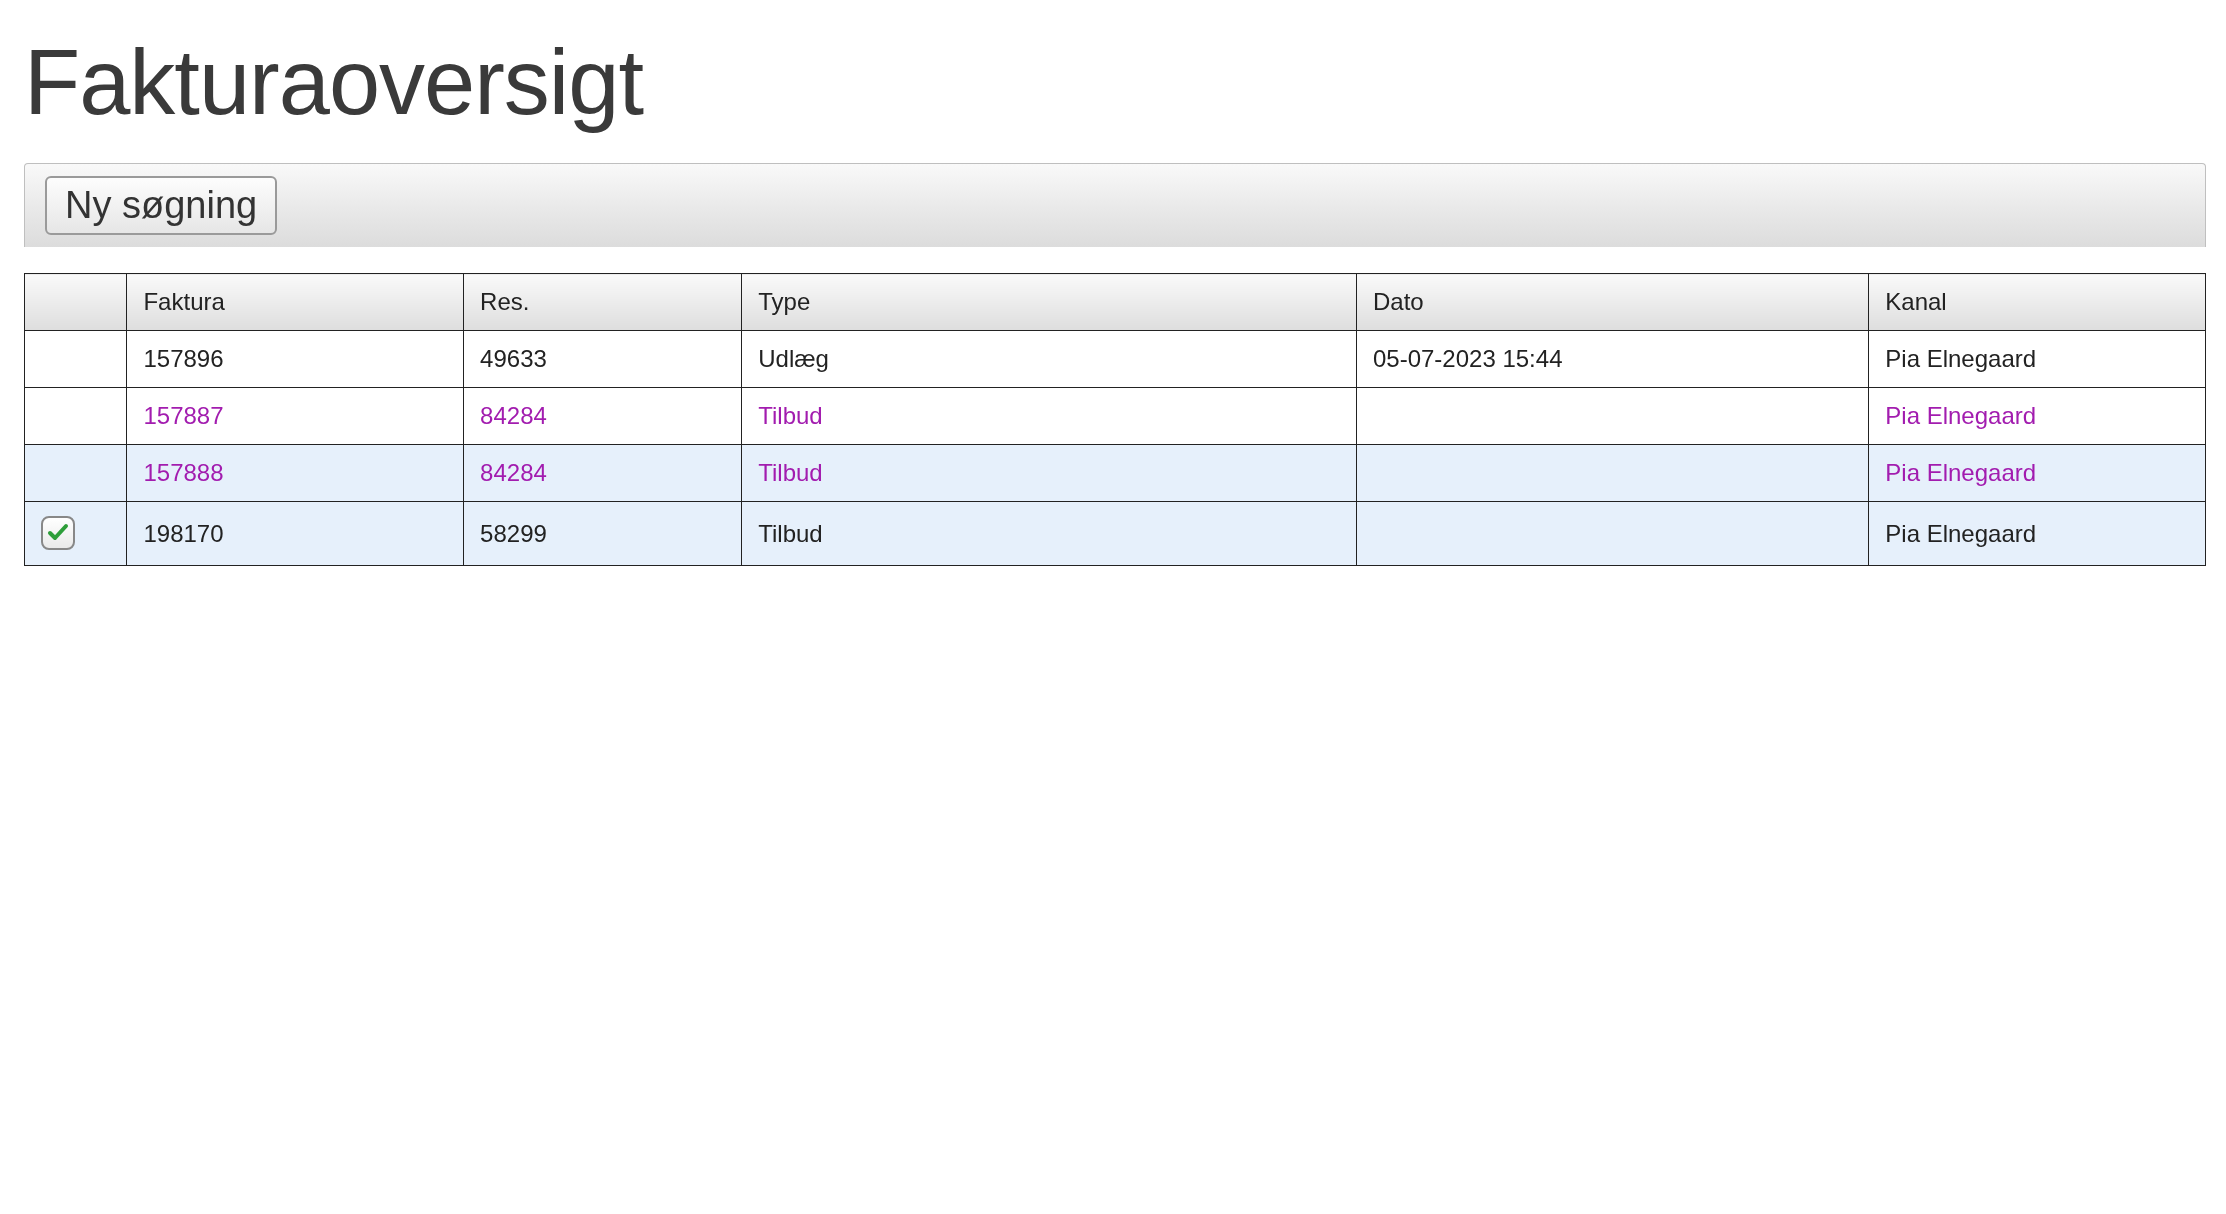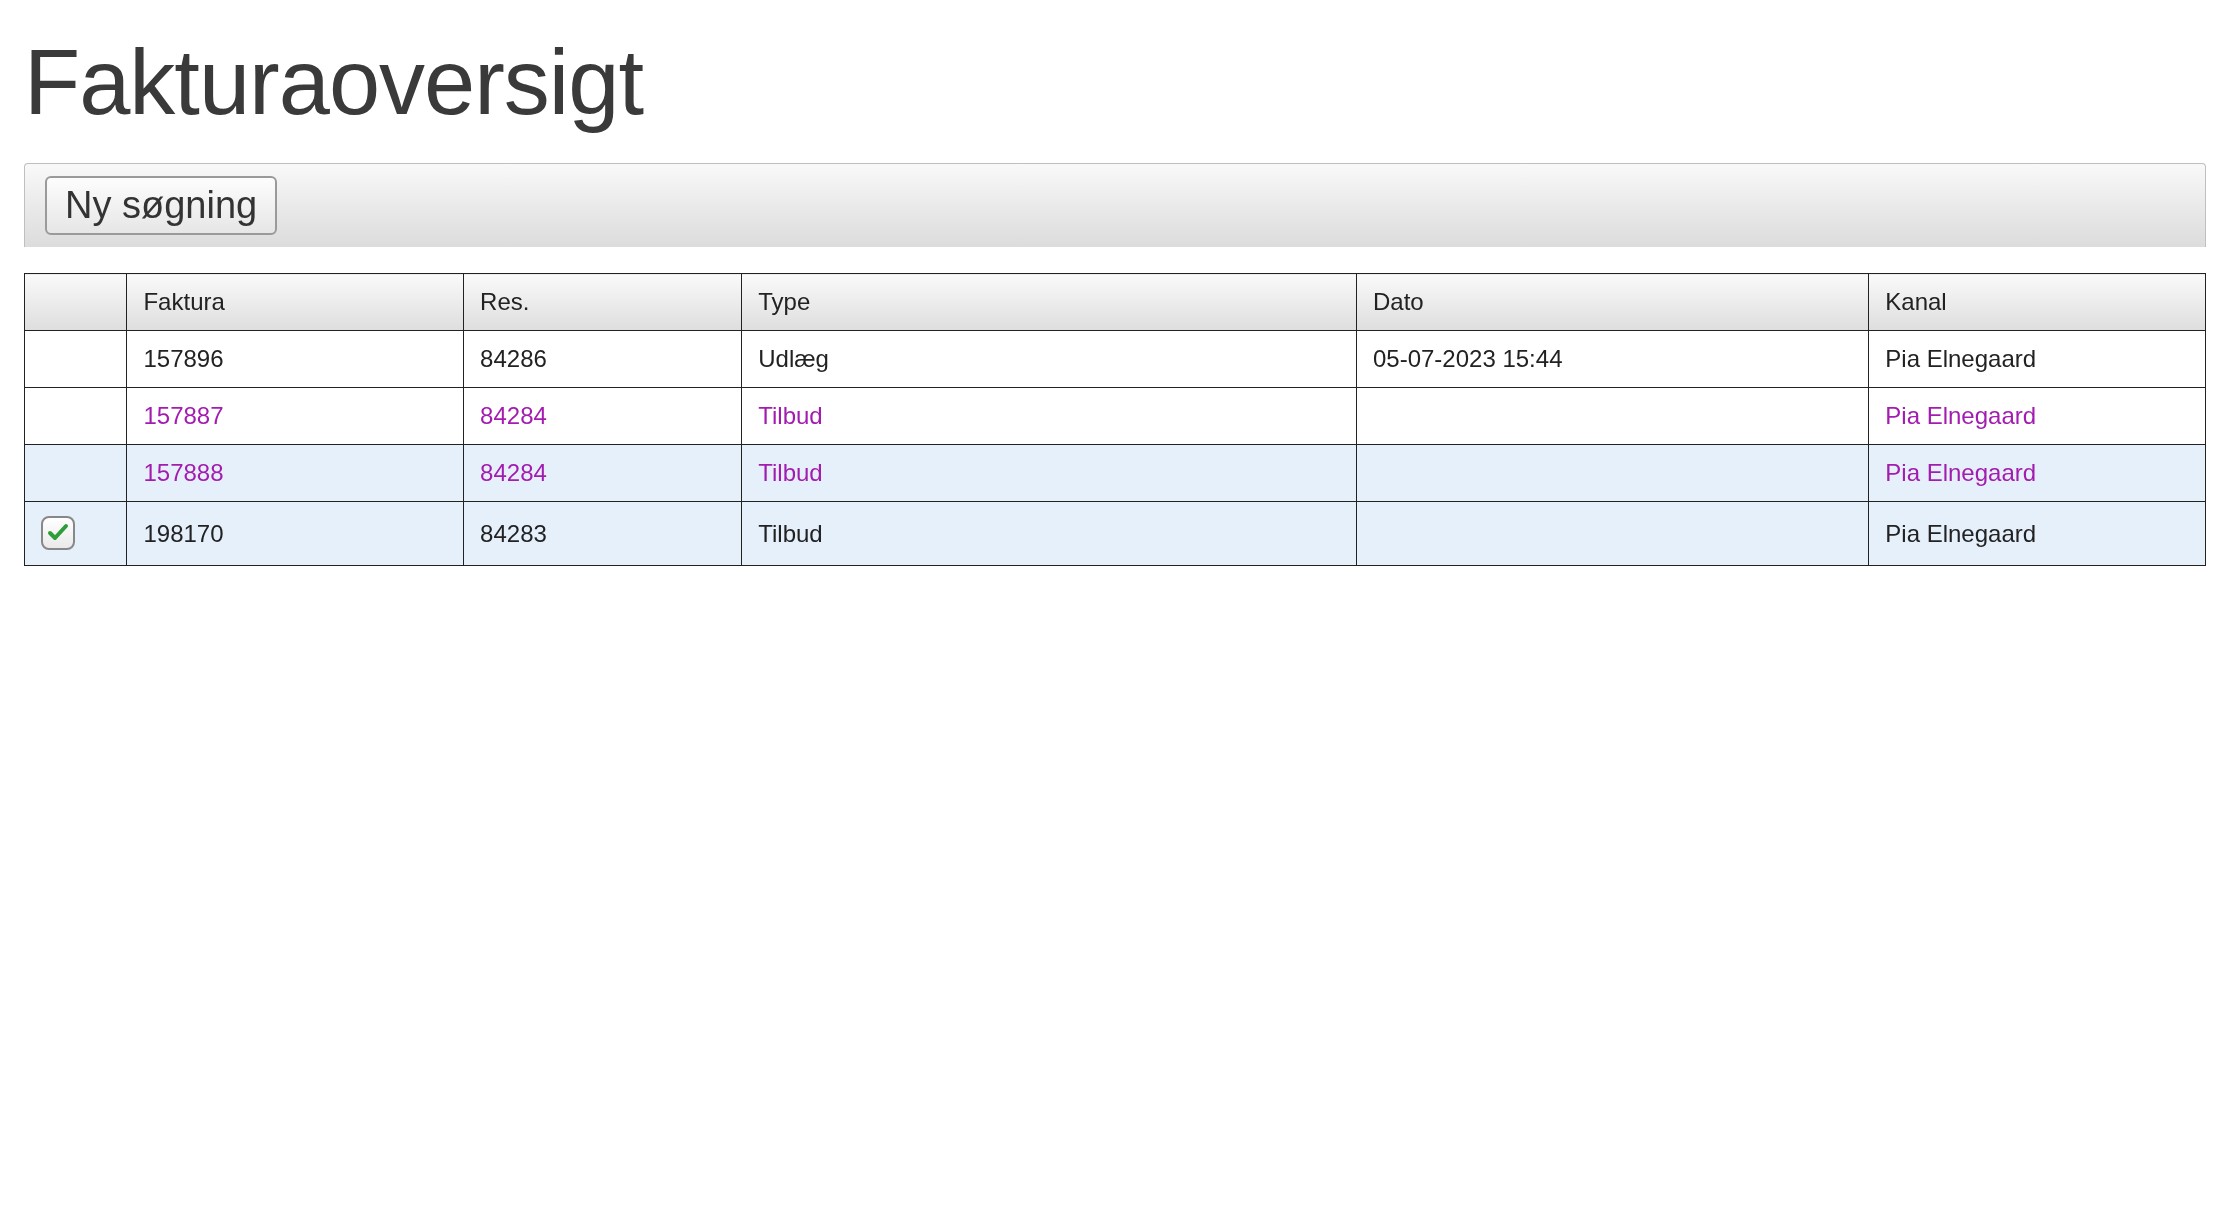--- a/index.html
+++ b/index.html
@@ -138,21 +138,21 @@
         <th>Res.</th>
         <th>Type</th>
         <th>Dato</th>
         <th>Kanal</th>
       </tr>
     </thead>
     <tbody id="tbody">
         <tr>
           <td></td>
           <td>157896</td>
-          <td>84286</td>
+          <td>49633</td>
           <td>Udlæg</td>
           <td>05-07-2023 15:44</td>
           <td>Pia Elnegaard</td>
         </tr>
         <tr class="red redsep">
           <td></td>
           <td>157887</td>
           <td>84284</td>
           <td>Tilbud</td>
           <td></td>
@@ -166,21 +166,21 @@
           <td></td>
           <td>Pia Elnegaard</td>
         </tr>
         <tr class="alt">
           <td><span class="check-icon">
               <svg viewBox="0 0 24 24">
                 <path d="M4 12l5 5L20 5" fill="none" stroke="#2e9e3a" stroke-width="4" stroke-linecap="round" stroke-linejoin="round"></path>
               </svg>
             </span></td>
           <td>198170</td>
-          <td>84283</td>
+          <td>58299</td>
           <td>Tilbud</td>
           <td></td>
           <td>Pia Elnegaard</td>
         </tr>
       </tbody>
   </table>
 
   <div id="ctx" class="ctxmenu" style="left: 1220px; top: 700px;">
       <div class="mitem">Vis bilag</div>
       <div class="mitem">Detaljer</div>

